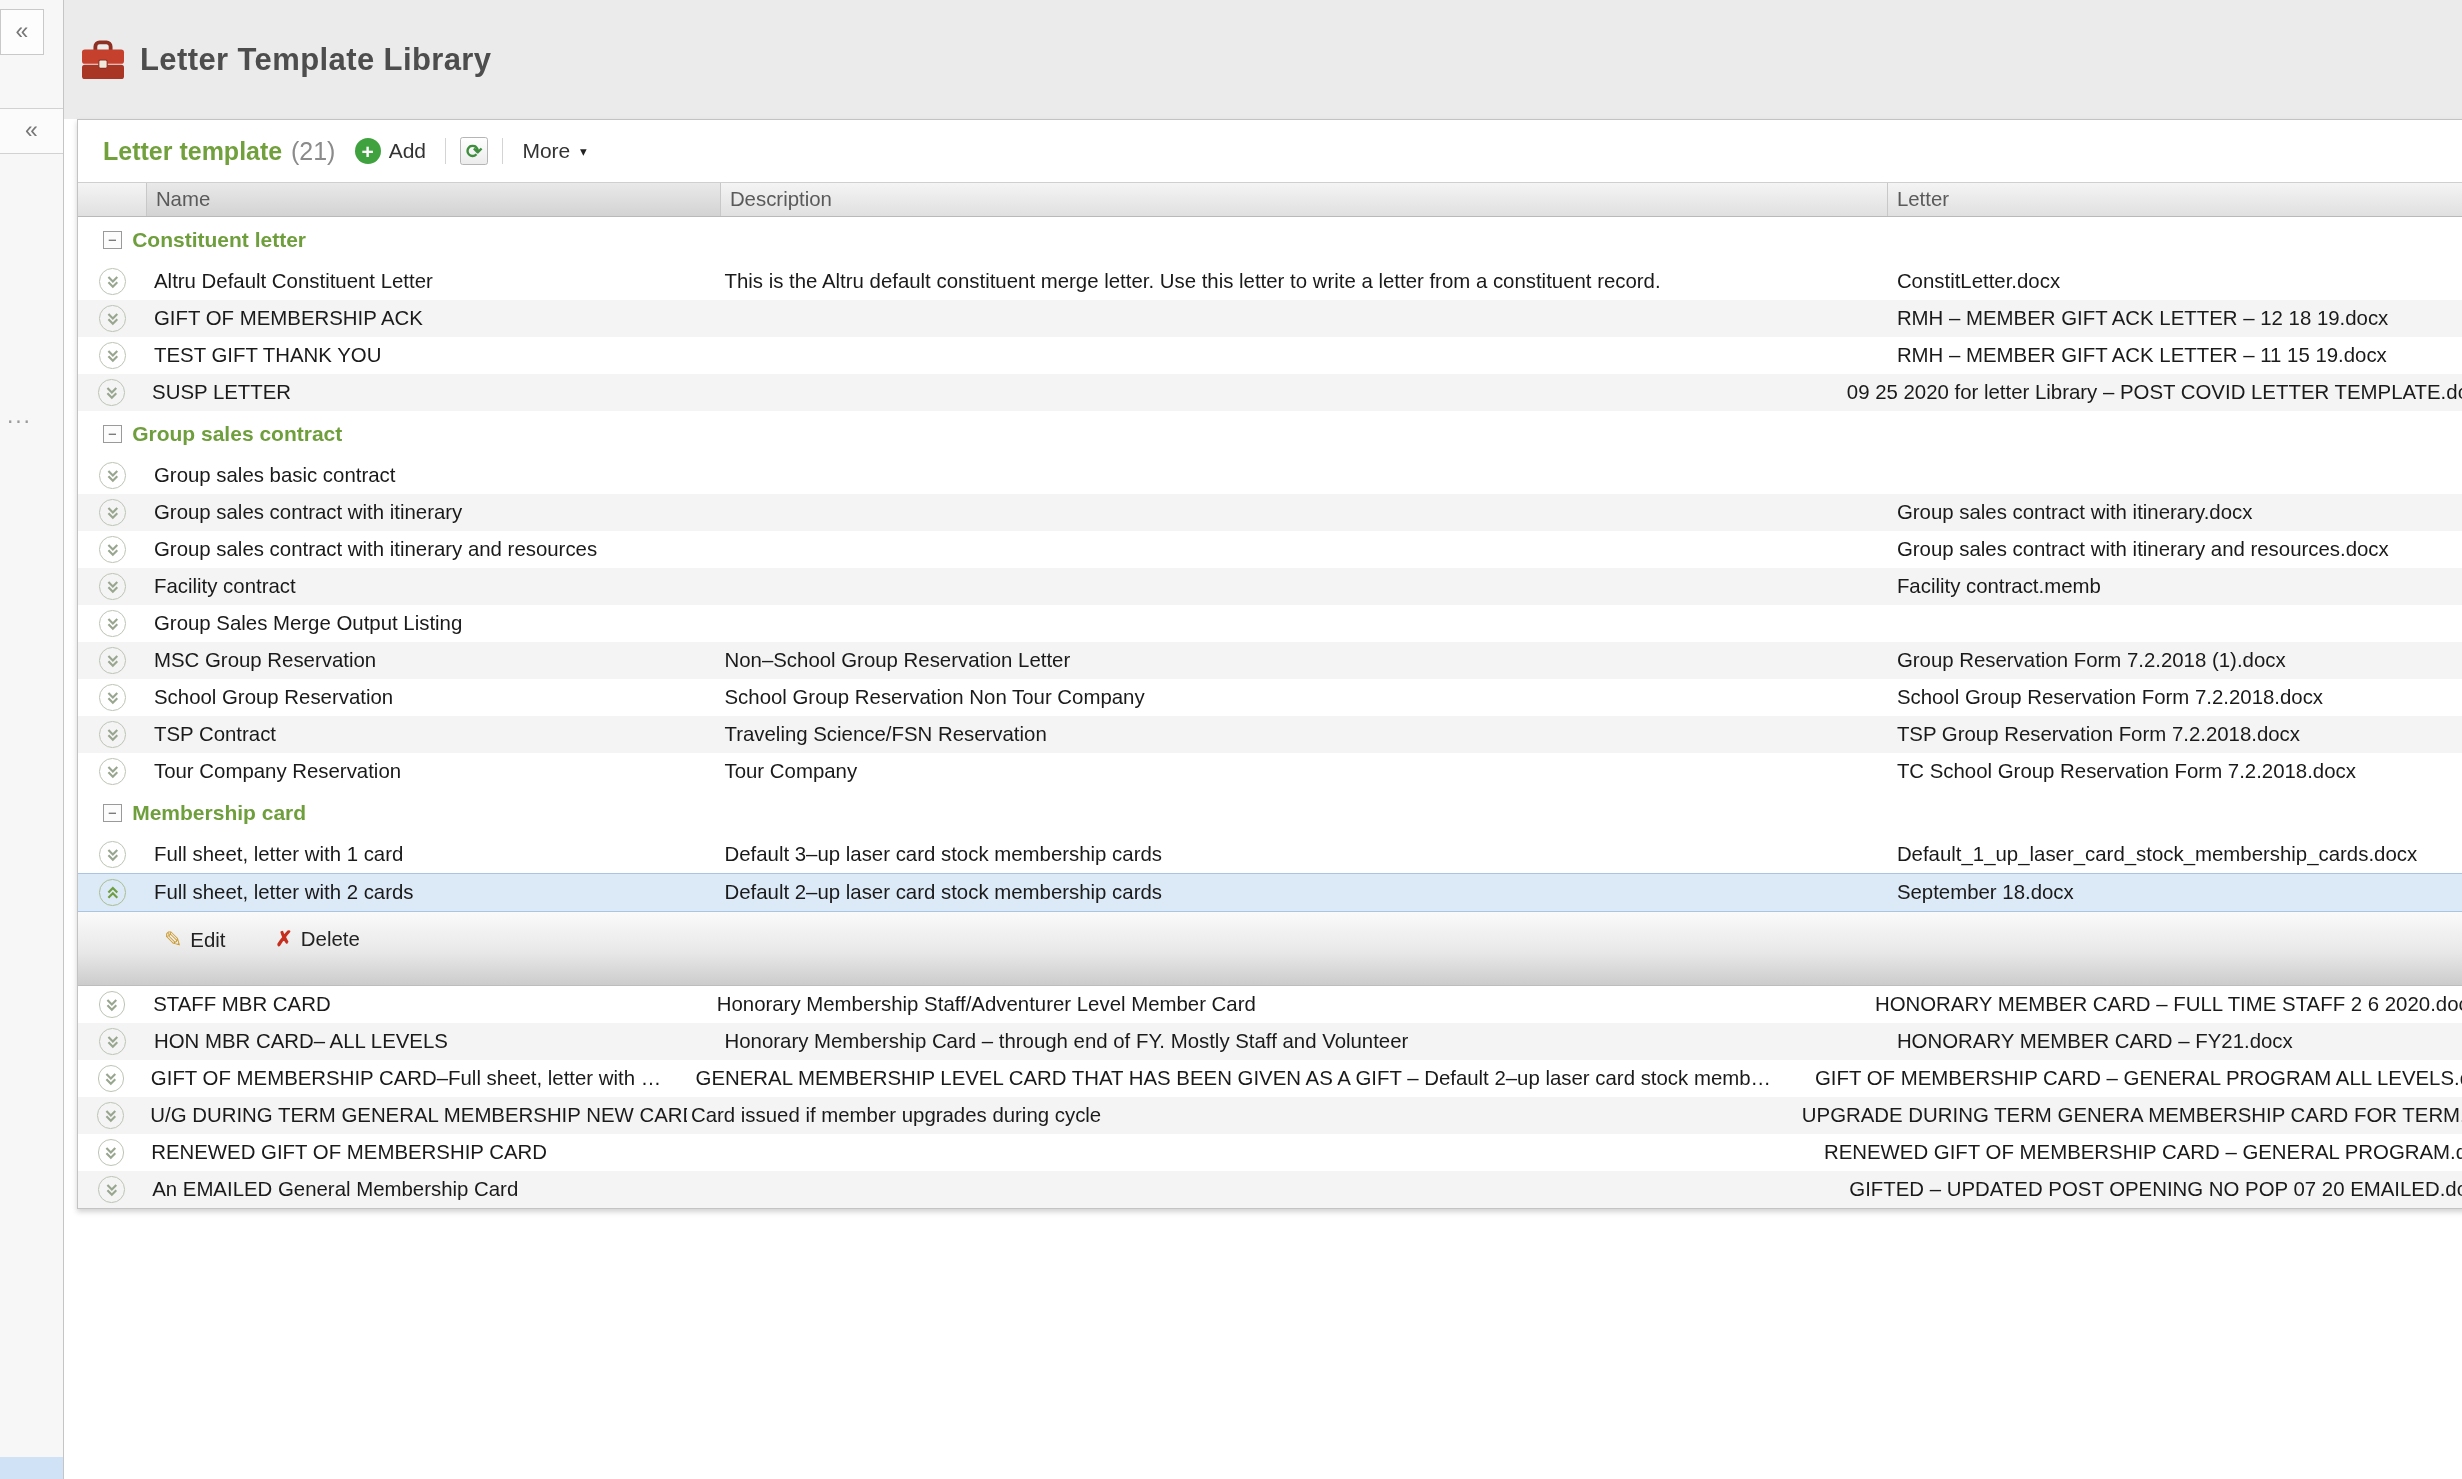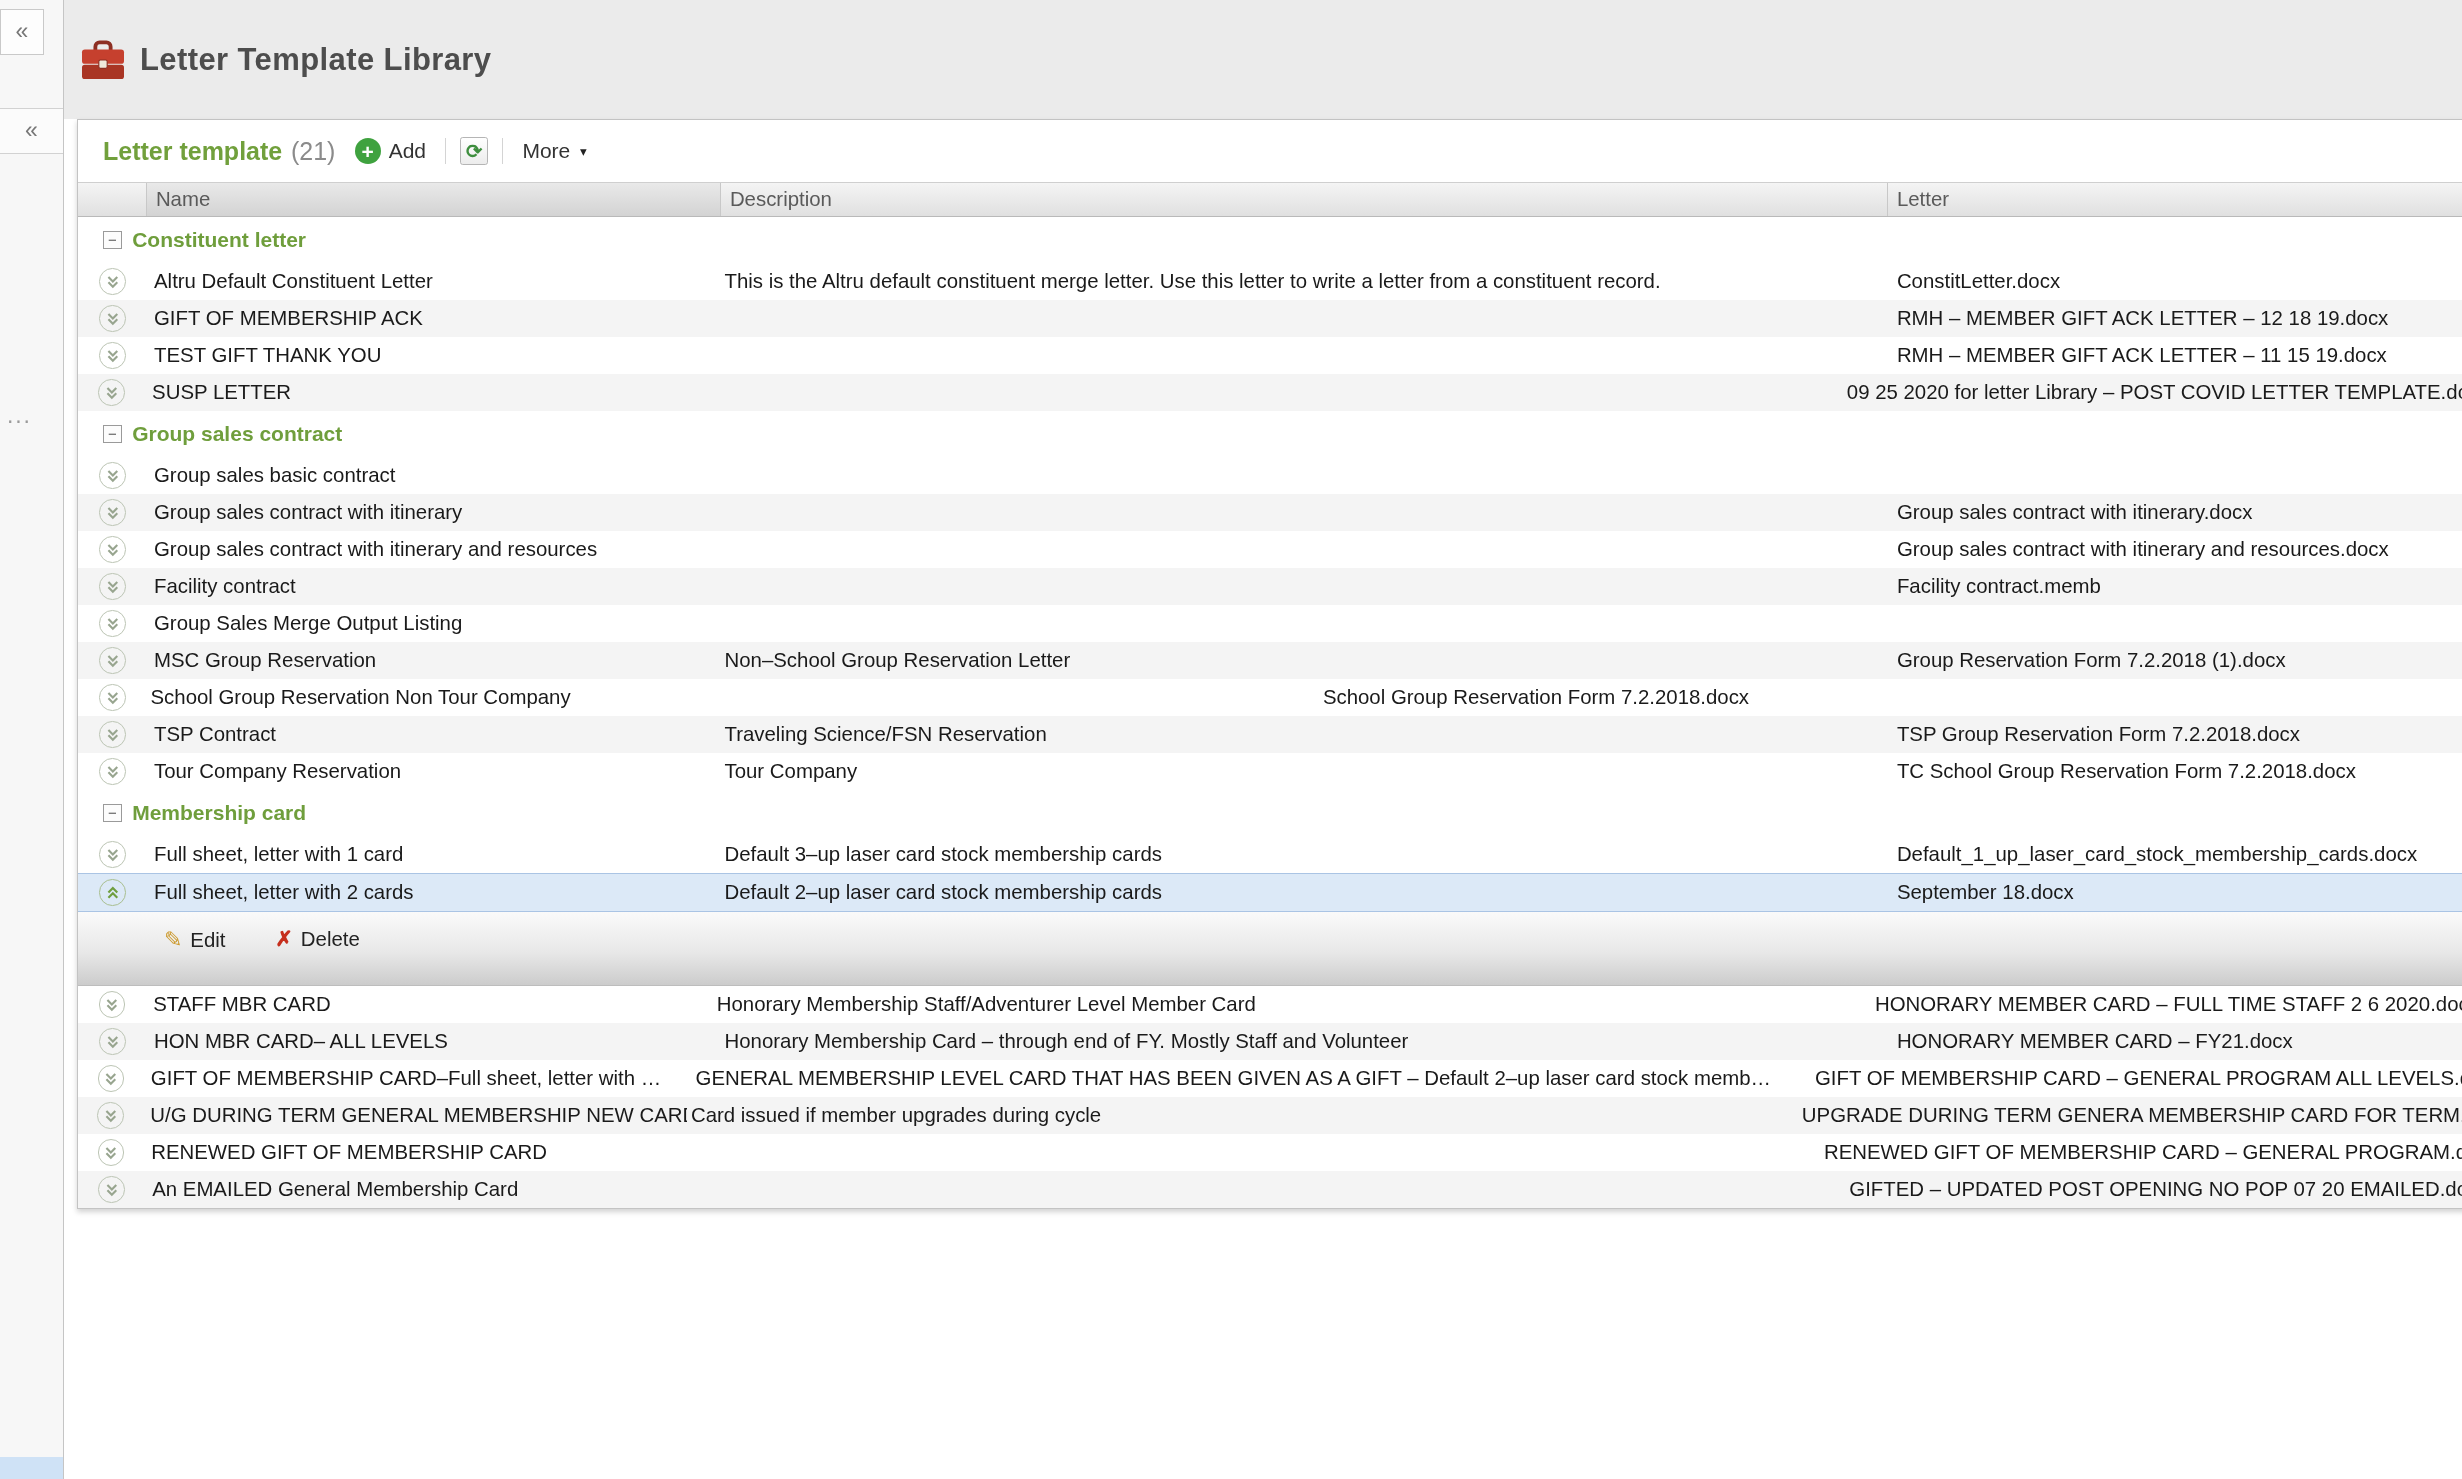--- a/index.html
+++ b/index.html
@@ -403,20 +403,21 @@
 
   <div class="grid-row even">
     <div class="cell cell-chev">
       <span class="chev-circle">
         <svg viewBox="0 0 20 20">
           <polyline points="5,4.5 10,9.5 15,4.5"></polyline>
           <polyline points="5,10.5 10,15.5 15,10.5"></polyline>
         </svg>
       </span>
     </div>
+    <div class="cell cell-name">School Group Reservation</div>
     <div class="cell cell-desc">School Group Reservation Non Tour Company</div>
     <div class="cell cell-letter">School Group Reservation Form 7.2.2018.docx</div>
   </div>
 
   <div class="grid-row odd">
     <div class="cell cell-chev">
       <span class="chev-circle">
         <svg viewBox="0 0 20 20">
           <polyline points="5,4.5 10,9.5 15,4.5"></polyline>
           <polyline points="5,10.5 10,15.5 15,10.5"></polyline>

